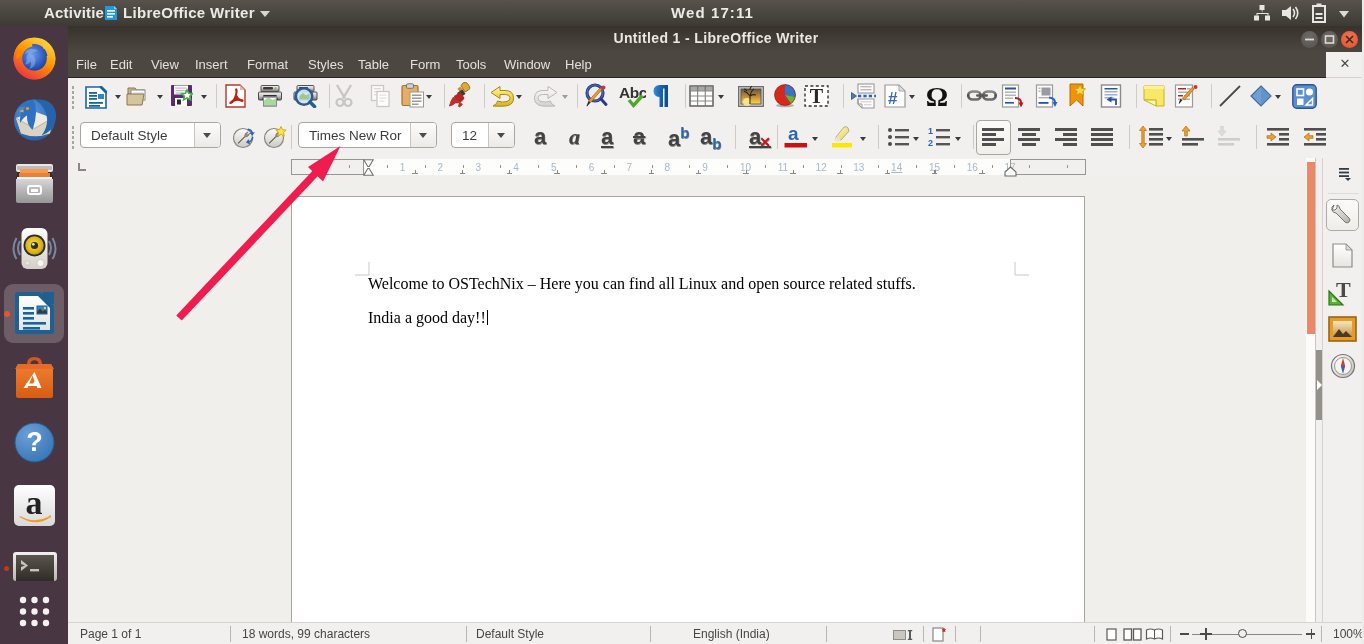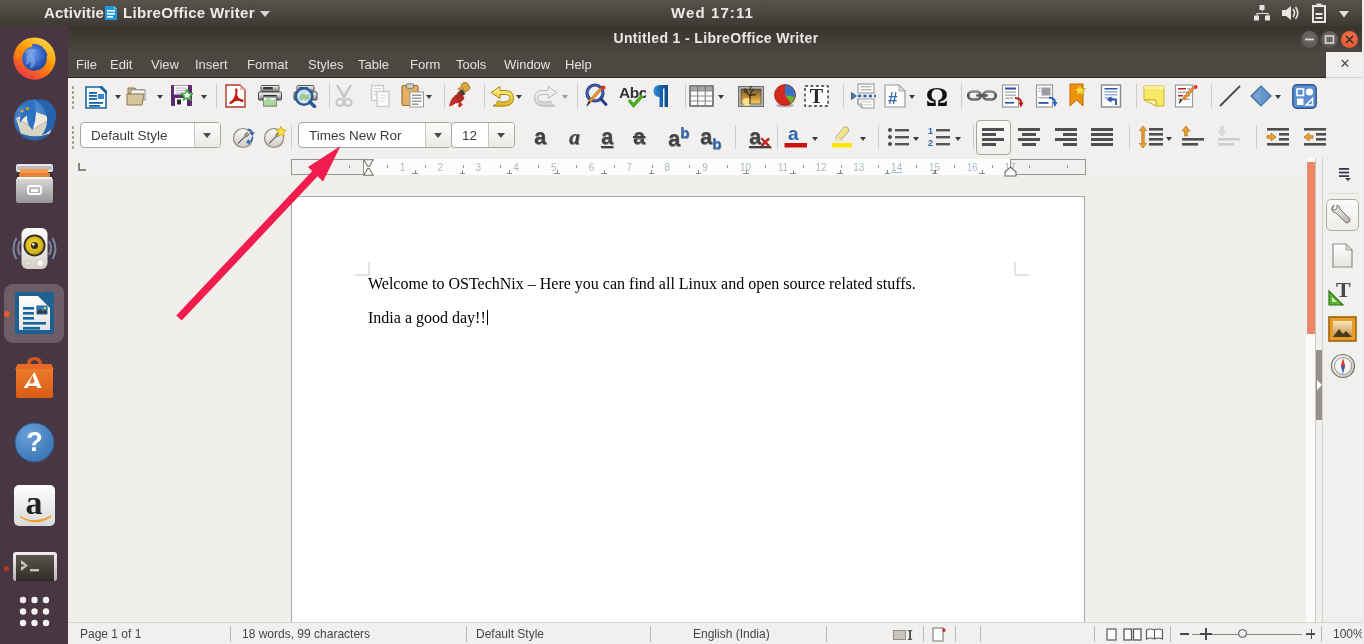--- a/index.html
+++ b/index.html
@@ -658,21 +658,21 @@
       <path d="M16 3.5 q4 0.5 5 4 l2 -0.5 l-2.5 3.5 l-3 -2.5 l2 -0.5 q-1.5 -2.5 -4 -2.5 z" fill="#2a65b0"></path>
       <path d="M21.5 12 q-0.5 4 -4 5.5 l0.5 2 l-4 -2 l2.5 -3.5 l0.5 2 q2.5 -1 3 -4 z" fill="#2a65b0"></path>
     </svg>
 
     <svg class="icon" style="left:195px;top:8px" width="24" height="24" viewBox="0 0 24 24">
       <circle cx="11" cy="13" r="9.5" fill="url(#stg)" stroke="#8a8780" stroke-width="1.2"></circle>
       <path d="M6 18 l6.5 -6.5 l1 -3 l2.5 -1.5 l-1.5 2 l1 1 l2 -1.5 l-1.5 2.5 l-3 1 l-6.5 6.5 z" fill="#9a978f" stroke="#6e6b64" stroke-width="0.8"></path>
       <path d="M18 1.5 l1.6 3.2 l3.6 0.4 l-2.7 2.5 l0.8 3.6 l-3.3 -1.8 l-3.3 1.8 l0.8 -3.6 l-2.7 -2.5 l3.6 -0.4 z" fill="#ffe24a" stroke="#c8a818" stroke-width="0.9"></path>
     </svg>
     <div class="tsep" style="left:223px;top:8px"></div>
-    <div class="combo" style="left:230px; top:5px; width:154px;">
+    <div class="combo" style="left:230px; top:5px; width:139px;">
         <span class="ct">Times New Ror</span>
         <span class="cbtn"></span>
       </div>
     <div class="combo" style="left:383px; top:5px; width:64px;">
         <span class="ct">12</span>
         <span class="cbtn"></span>
       </div>
     <span class="fmt" style="left:466px; font-size:22px;">a</span>
     <span class="fmt" style="left:501px; font-style:italic; font-family:'Liberation Serif',serif; font-size:22px;">a</span>
     <span class="fmt" style="left:533px; text-decoration:underline; font-size:22px;">a</span>

